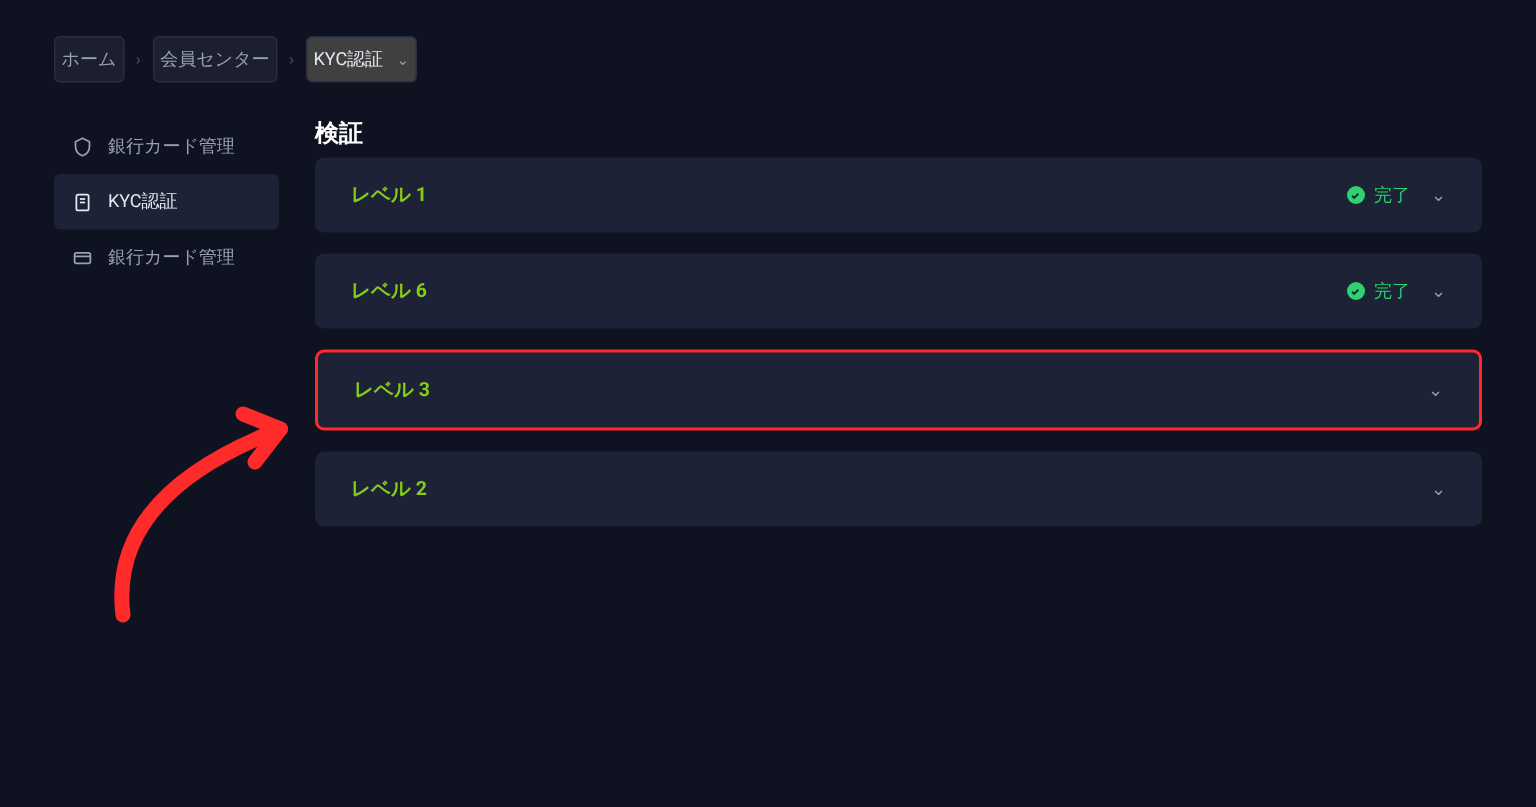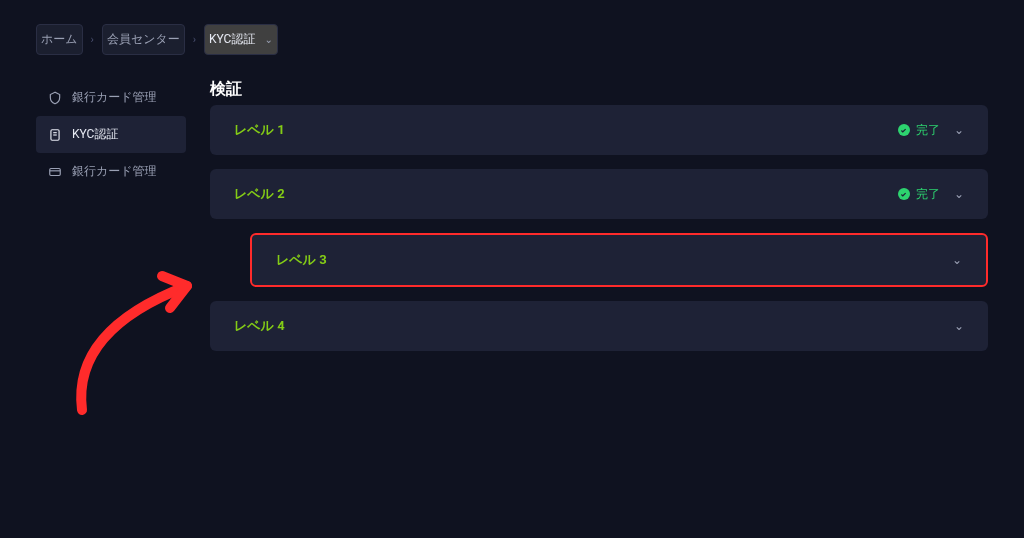--- a/index.html
+++ b/index.html
@@ -82,21 +82,20 @@
       border-radius: 6px;
       padding: 16px 24px;
       margin-bottom: 14px;
       display: flex;
       align-items: center;
       justify-content: space-between;
       cursor: pointer;
     }
     .level-row.highlighted {
       border: 2.5px solid #ff2b2b;
-      margin-left: 40px;
     }
     .level-label {
       font-size: 13px;
       font-weight: 700;
       color: #84cc16;
     }
     .level-status {
       display: flex;
       align-items: center;
       gap: 6px;
@@ -185,41 +184,41 @@
           <svg viewBox="0 0 10 10">
               <path d="M2 5 L4 7 L8 3" stroke="#1e2236" stroke-width="1.8" fill="none"></path>
             </svg>
         </span>
         <span class="status-text">完了</span>
         <span class="row-caret">⌄</span>
       </div>
     </div>
 
     <div class="level-row">
-      <div class="level-label">レベル 2</div>
+      <div class="level-label">レベル 6</div>
       <div class="level-status">
         <span class="status-dot">
           <svg viewBox="0 0 10 10">
               <path d="M2 5 L4 7 L8 3" stroke="#1e2236" stroke-width="1.8" fill="none"></path>
             </svg>
         </span>
         <span class="status-text">完了</span>
         <span class="row-caret">⌄</span>
       </div>
     </div>
 
     <div class="level-row highlighted">
       <div class="level-label">レベル 3</div>
       <div class="level-status">
         <span class="row-caret">⌄</span>
       </div>
     </div>
 
     <div class="level-row">
-      <div class="level-label">レベル 4</div>
+      <div class="level-label">レベル 2</div>
       <div class="level-status">
         <span class="row-caret">⌄</span>
       </div>
     </div>
 
   </div>
 </div>
 
 <svg class="arrow-annotation" viewBox="0 0 180 180">
   <path d="M 30 170 Q 20 90 135 46" stroke="#ff2b2b" stroke-width="10" fill="none" stroke-linecap="round"></path>

